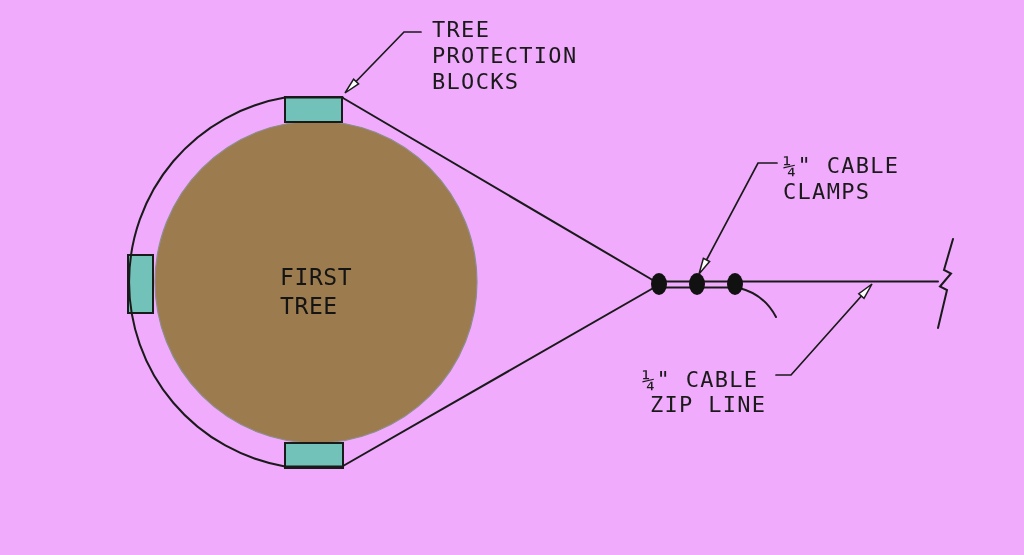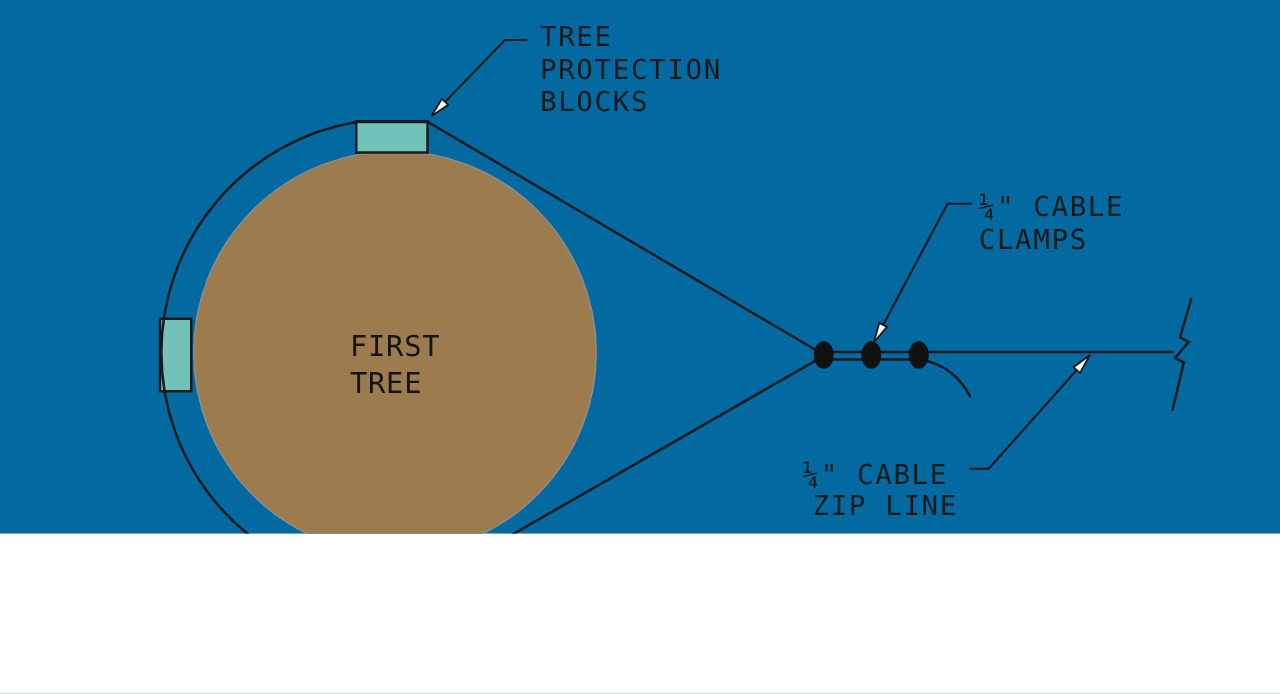--- a/index.html
+++ b/index.html
@@ -3,22 +3,22 @@
 <meta charset="utf-8">
 <style>
   html, body {
     margin: 0;
     padding: 0;
     background: #ffffff;
   }
   .stage {
     position: relative;
     width: 1024px;
-    height: 427px;
-    background: #0369a1;
+    height: 555px;
+    background: #f0abfc;
     overflow: hidden;
   }
   svg { display: block; }
   .cad {
     font-family: "DejaVu Sans Mono", "Liberation Mono", monospace;
     font-size: 22px;
     letter-spacing: 1.3px;
     fill: #1a1a1a;
   }
   .cad-big {

